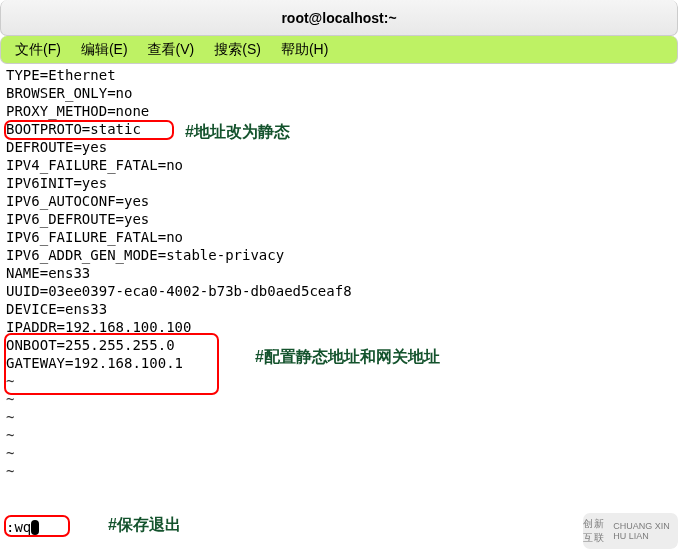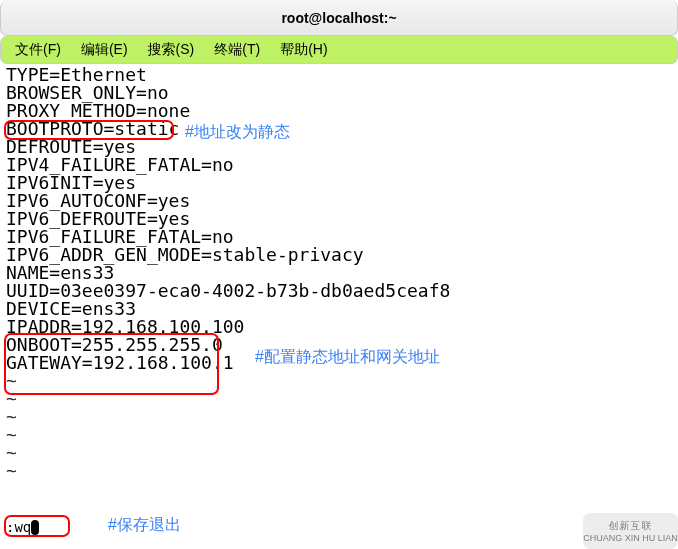--- a/index.html
+++ b/index.html
@@ -40,37 +40,38 @@
       font-family: sans-serif;
       font-size: 14px;
     }
     .menuitem {
       padding: 3px 10px;
       cursor: pointer;
     }
     .terminal {
       padding: 2px 6px;
       font-family: "DejaVu Sans Mono", monospace;
-      font-size: 18px;
+      font-size: 14px;
       line-height: 18px;
       position: relative;
     }
     .line {
       white-space: pre;
     }
     .redbox {
       position: absolute;
       border: 2px solid #ff0000;
       pointer-events: none;
     }
     .annot {
       position: absolute;
-      color: #3b82f6;
+      color: #14532d;
       font-family: sans-serif;
       font-size: 16px;
+      font-weight: bold;
     }
     .cmdline {
       position: absolute;
       bottom: 12px;
       left: 6px;
       font-family: monospace;
       font-size: 14px;
     }
     .cursor {
       display: inline-block;
@@ -84,21 +85,21 @@
     }
     .watermark {
       position: absolute;
       right: 0;
       bottom: 0;
       width: 95px;
       height: 36px;
       background: #eaeaea;
       opacity: 0.85;
       display: flex;
-      flex-direction: column;
+      flex-direction: row;
       align-items: center;
       justify-content: center;
       font-size: 9px;
       color: #666;
       font-family: sans-serif;
     }
     .watermark .logo-text {
       font-size: 10px;
       letter-spacing: 1px;
     }
@@ -106,22 +107,22 @@
 </head>
 <body>
 
 <div class="titlebar">
   <span>root@localhost:~</span>
 </div>
 
 <div class="menubar">
   <span class="menuitem">文件(F)</span>
   <span class="menuitem">编辑(E)</span>
+  <span class="menuitem">查看(V)</span>
   <span class="menuitem">搜索(S)</span>
-  <span class="menuitem">终端(T)</span>
   <span class="menuitem">帮助(H)</span>
 </div>
 
 <div class="terminal">
   <div class="line">TYPE=Ethernet</div>
   <div class="line">BROWSER_ONLY=no</div>
   <div class="line">PROXY_METHOD=none</div>
   <div class="line">BOOTPROTO=static  </div>
   <div class="line">DEFROUTE=yes</div>
   <div class="line">IPV4_FAILURE_FATAL=no</div>

